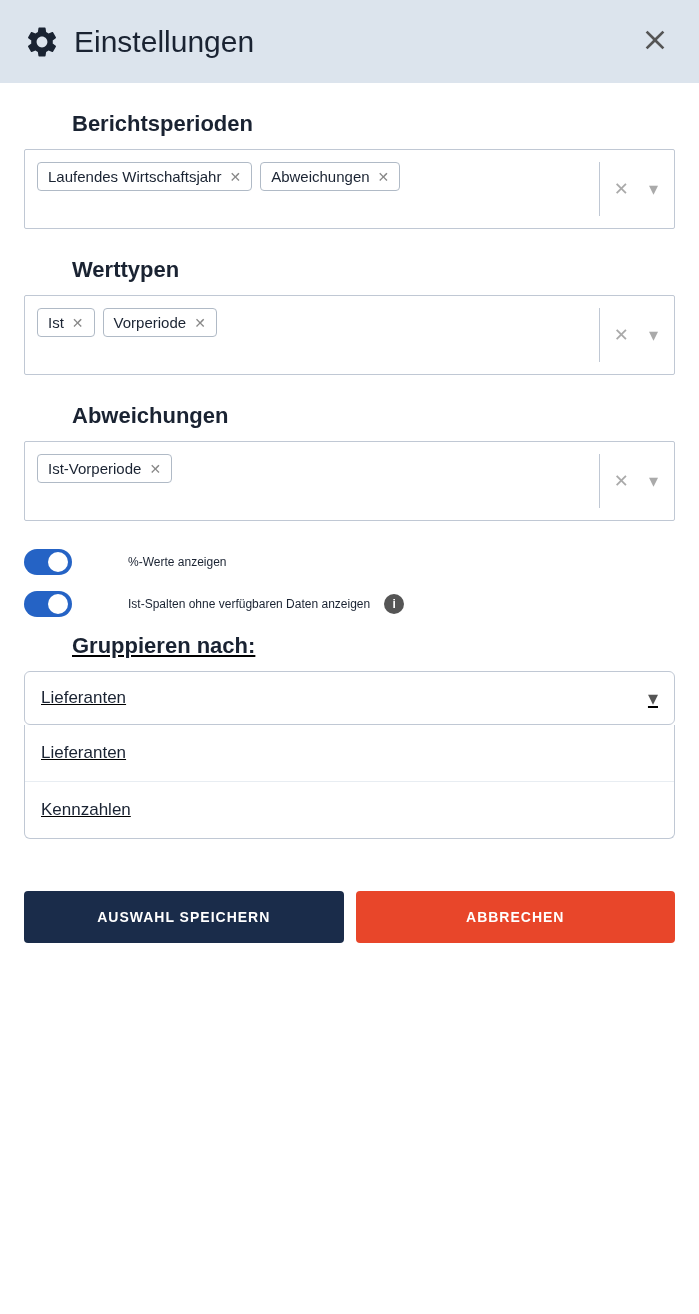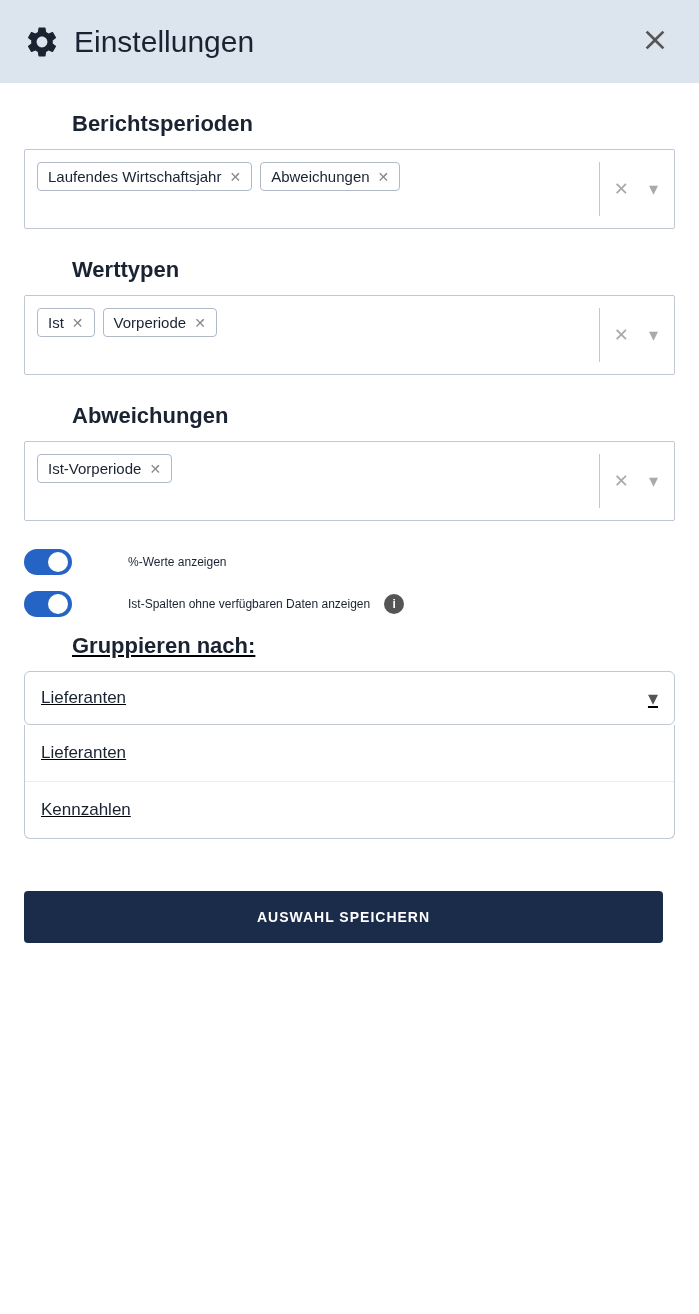--- a/index.html
+++ b/index.html
@@ -378,13 +378,14 @@
     <div class="dropdown-menu">
       <div class="dropdown-item">Lieferanten</div>
       <div class="dropdown-item">Kennzahlen</div>
     </div>
   </div>
 
 </div>
 
 <div class="footer-buttons">
   <button class="btn-save">AUSWAHL SPEICHERN</button>
+  <button class="btn-cancel">ABBRECHEN</button>
 </div>
 
 </body></html>

